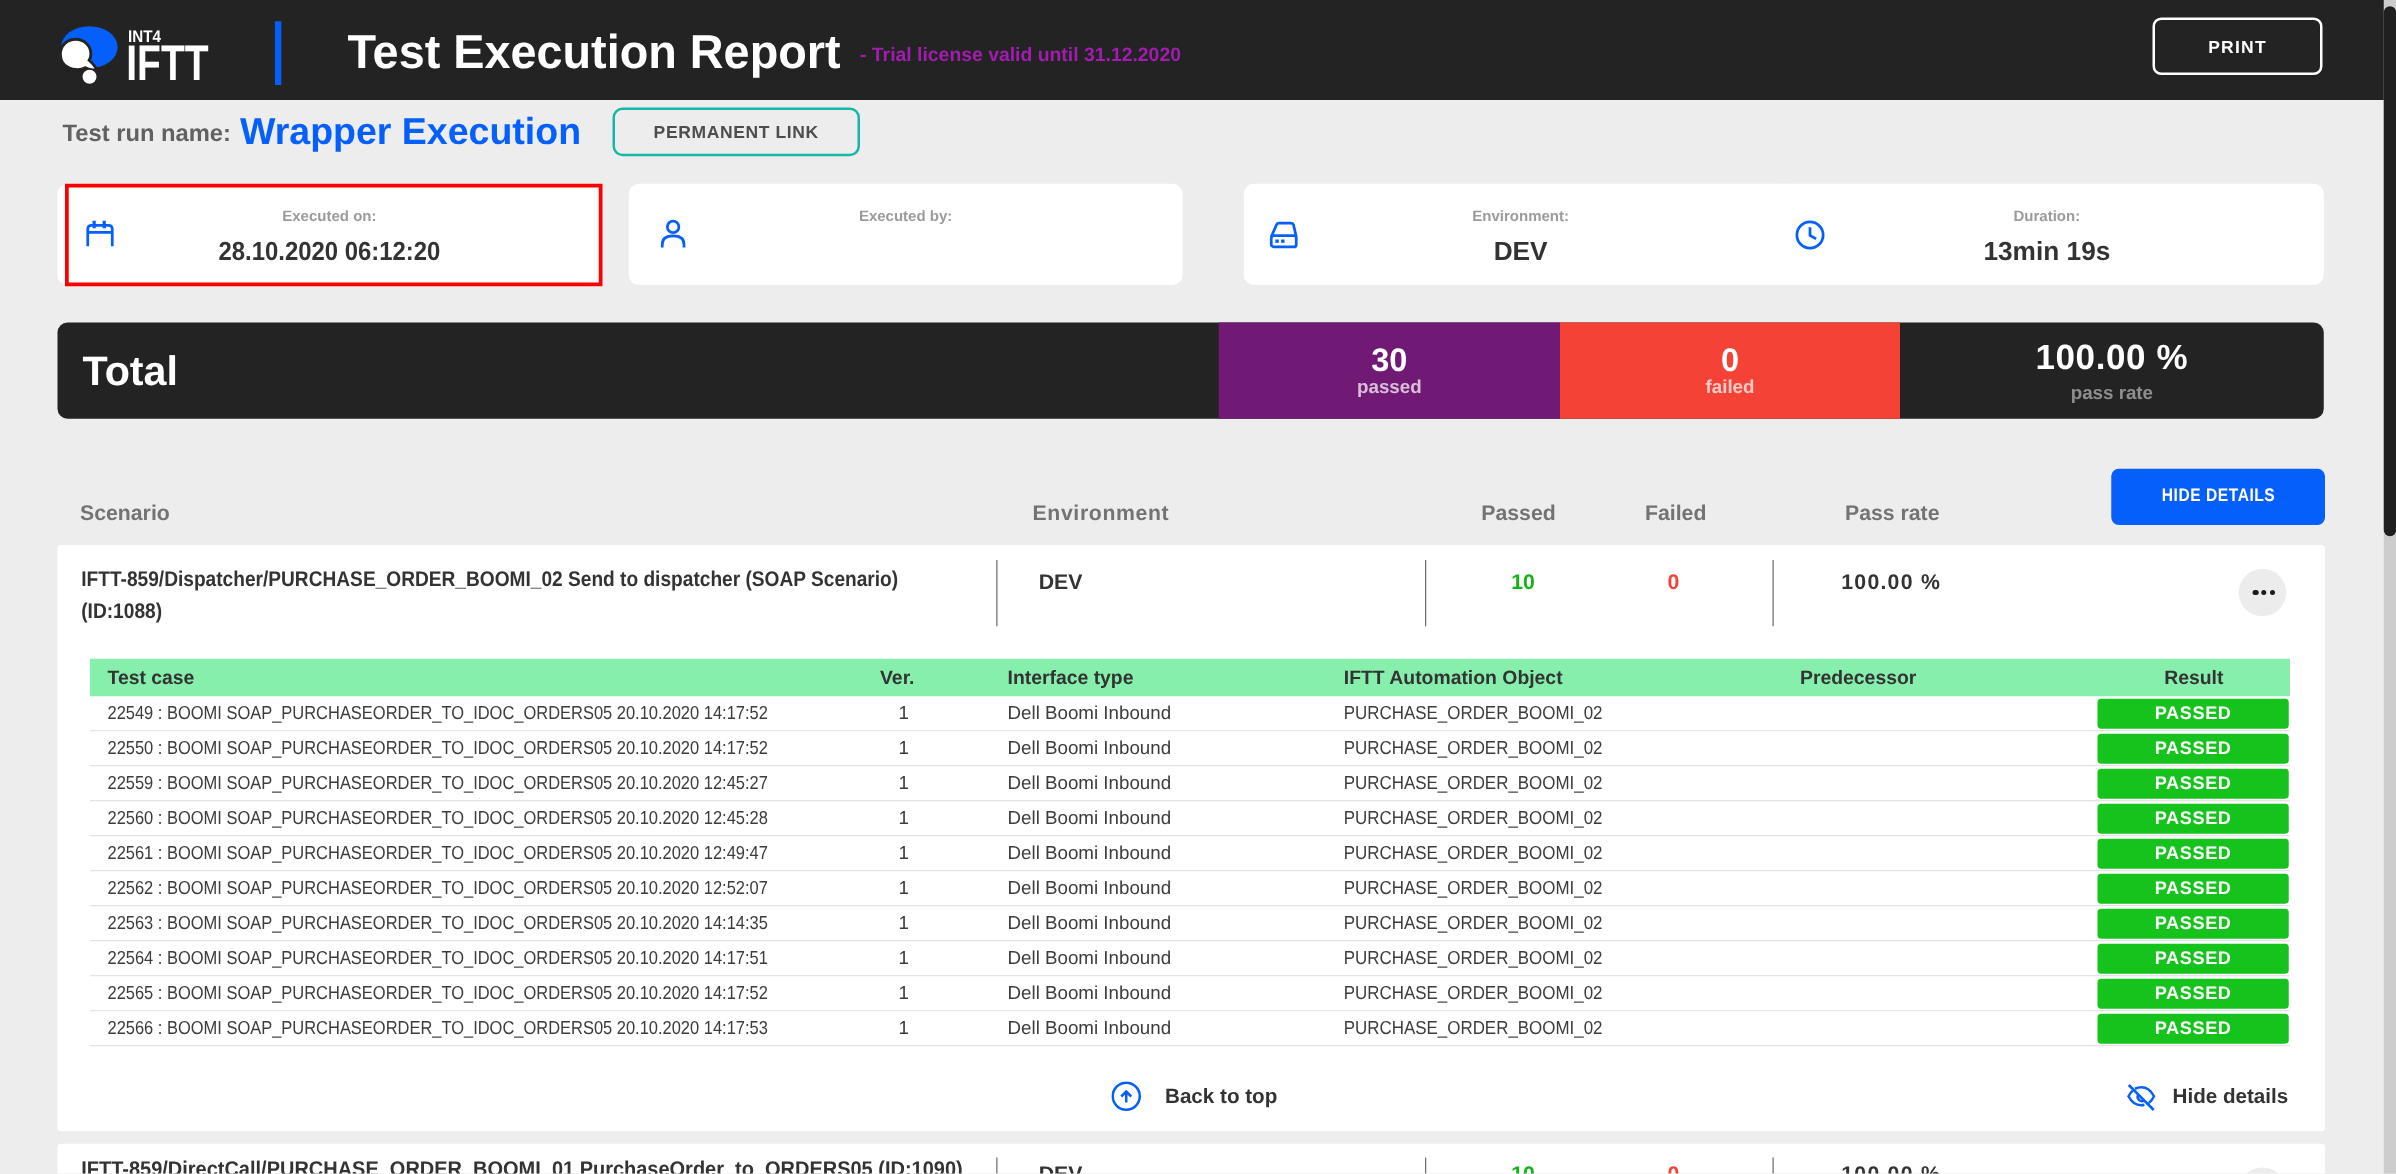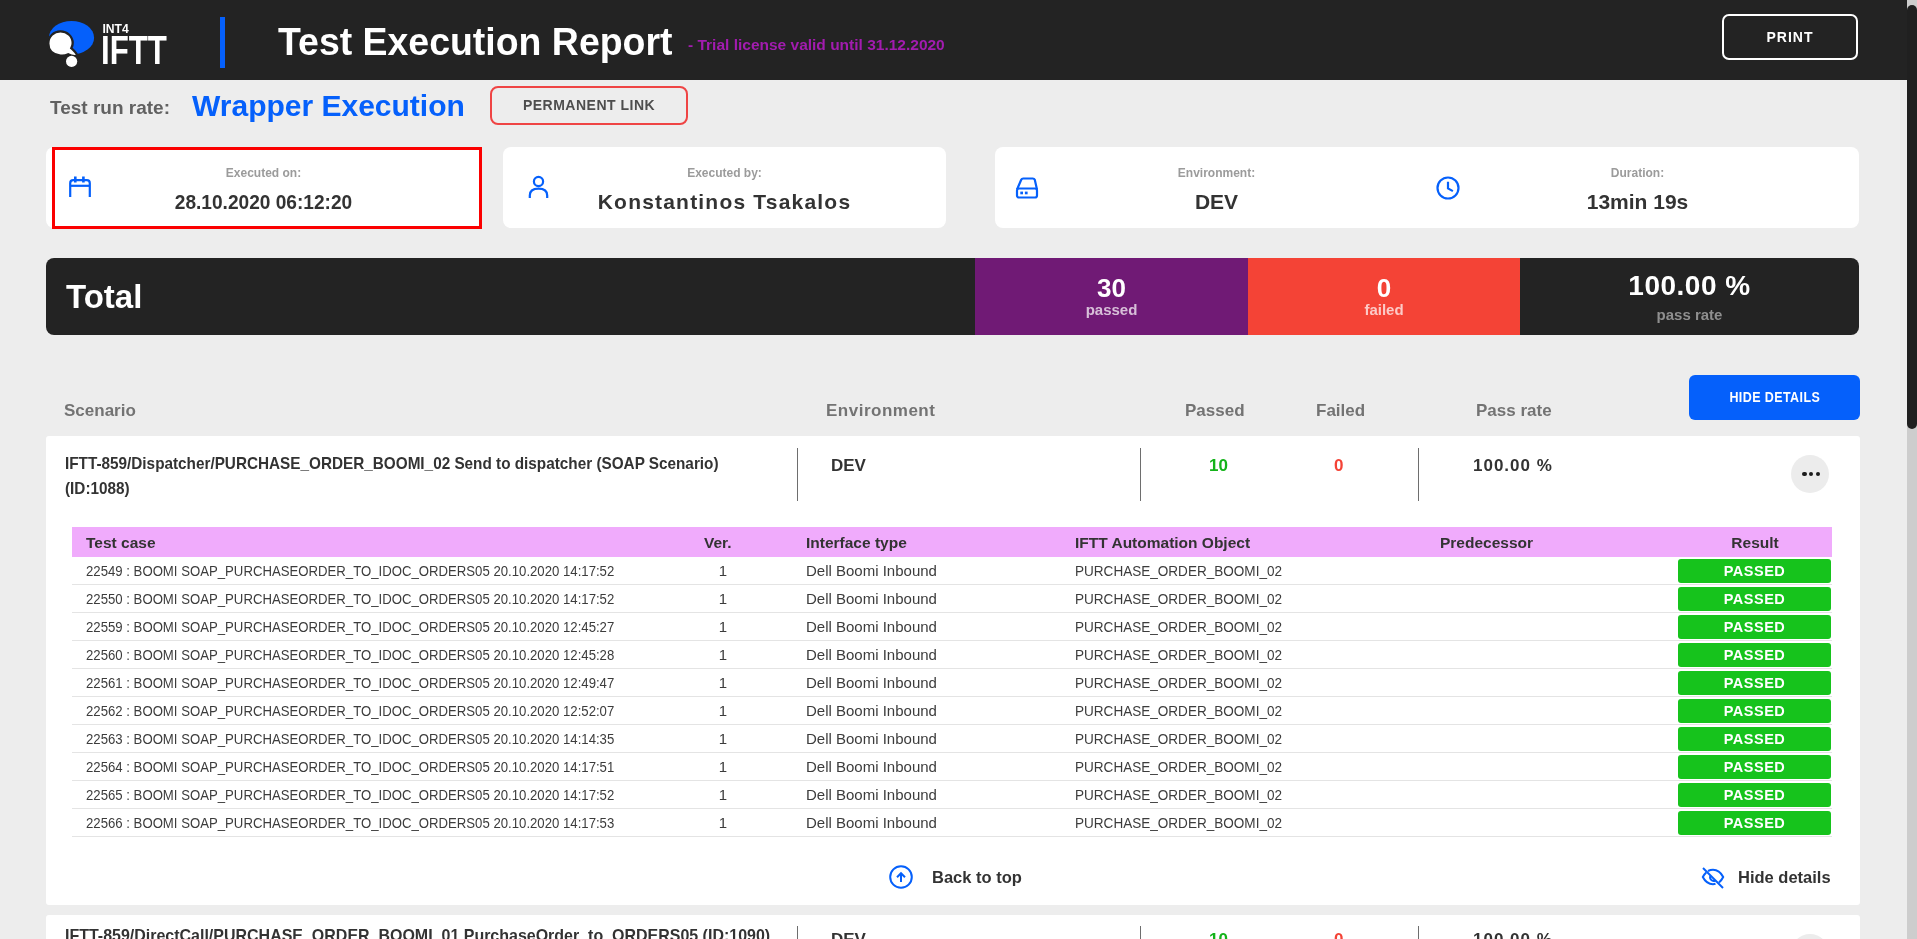--- a/index.html
+++ b/index.html
@@ -8,21 +8,21 @@
 .abs { position:absolute; }
 
 #hdr { left:0; top:0; width:1917px; height:80px; background:#232323; }
 #hbar { left:220px; top:17px; width:5px; height:51px; background:#0560fb; }
 #htitle { left:278px; top:21px; font-size:38px; font-weight:700; color:#fff; letter-spacing:0px; transform:scaleX(0.985); transform-origin:left; }
 #htrial { left:688px; top:36px; font-size:15.5px; font-weight:700; color:#a21caf; }
 #printbtn { left:1722px; top:14px; width:136px; height:46px; border:2px solid #fff; border-radius:7px; color:#fff; font-size:14px; font-weight:700; letter-spacing:1px; text-align:center; line-height:42px; }
 
 #trn { left:50px; top:97px; font-size:19px; font-weight:700; color:#616161; }
 #wex { left:192px; top:89px; font-size:30px; font-weight:700; color:#0560fb; }
-#permlink { left:490px; top:86px; width:198px; height:39px; border:2px solid #ef4444; border-radius:8px; color:#4d4d4d; font-size:14px; font-weight:700; letter-spacing:0.5px; text-align:center; line-height:35px; }
+#permlink { left:490px; top:86px; width:198px; height:39px; border:2px solid #14b8a6; border-radius:8px; color:#4d4d4d; font-size:14px; font-weight:700; letter-spacing:0.5px; text-align:center; line-height:35px; }
 
 .card { top:147px; height:81px; background:#fff; border-radius:8px; }
 .card .lbl { position:absolute; left:0; right:0; top:19px; text-align:center; font-size:12px; font-weight:700; color:#9b9b9b; }
 .card .val { position:absolute; left:0; right:0; top:43px; text-align:center; font-size:21px; font-weight:700; color:#333; }
 #redrect { left:52px; top:147px; width:430px; height:82px; border:3px solid #fb0000; }
 
 #total { left:46px; top:258px; width:1813px; height:77px; background:#232323; border-radius:8px; }
 #tgreen { left:975px; top:258px; width:273px; height:77px; background:#701a75; }
 #tred { left:1248px; top:258px; width:272px; height:77px; background:#f44336; }
 .seg-big { position:absolute; left:0; right:0; top:15px; text-align:center; font-size:26px; font-weight:700; color:#fff; }
@@ -35,21 +35,21 @@
 
 #card1 { left:46px; top:436px; width:1814px; height:469px; background:#fff; border-radius:3px; }
 #card2 { left:46px; top:915px; width:1814px; height:24px; background:#fff; border-radius:3px 3px 0 0; overflow:hidden; }
 .vline { position:absolute; width:1px; background:#6e6e6e; }
 .sctitle { font-weight:700; font-size:17px; color:#333; line-height:24.5px; transform:scaleX(0.9); transform-origin:left top; }
 .scval { position:absolute; font-weight:700; font-size:17px; color:#333; }
 .dots { position:absolute; width:38px; height:38px; border-radius:50%; background:#ececec; }
 .dots span { position:absolute; top:50%; width:4.8px; height:4.8px; border-radius:50%; background:#1c1c1c; margin-top:-2.4px; }
 
 #itbl { left:72px; top:527px; width:1760px; }
-#ithead { position:absolute; left:0; top:0; width:1760px; height:30px; background:#f0abfc; }
+#ithead { position:absolute; left:0; top:0; width:1760px; height:30px; background:#86efac; }
 .ith { position:absolute; top:7px; font-size:15.5px; font-weight:700; color:#333; }
 .irow { position:absolute; left:0; width:1760px; height:28px; border-bottom:1px solid #e4e4e4; }
 .irow div { position:absolute; top:5px; font-size:15px; color:#3c3c3c; }
 .irow div.badge { position:absolute; left:1606px; top:2px; width:153px; height:24px; background:#16c31c; border-radius:3px; color:#fff; font-size:14.5px; font-weight:700; letter-spacing:0.5px; text-align:center; line-height:24px; }
 
 .fticon { position:absolute; }
 #backtop-t { left:932px; top:868px; font-size:16.5px; font-weight:700; color:#333; }
 #hidedet2-t { left:1738px; top:868px; font-size:16.5px; font-weight:700; color:#333; }
 
 #sbtrack { left:1907px; top:0; width:10px; height:939px; background:#cdcdcd; }
@@ -63,37 +63,36 @@
   <path d="M 2.3 31.5 C 2.3 24.2 7.9 19.4 14.5 19.4 C 21.2 19.4 26.7 24.4 26.7 31.1 C 26.7 33 26.2 34.7 25.3 36.2 C 27.6 38.3 30.9 42.1 31.3 43.8 C 29.2 44.4 24.7 43.7 22.2 42.2 C 19.9 43.4 17.2 43.9 14.5 43.6 C 7.4 42.9 2.3 38.6 2.3 31.5 Z" fill="#ffffff" stroke="#232323" stroke-width="2.3"></path>
   <circle cx="25.6" cy="49.4" r="5.6" fill="#ffffff"></circle>
   <text x="56.5" y="21.5" fill="#fff" font-size="13.5" font-weight="700" font-family="Liberation Sans" transform="scale(0.9,1)" style="transform-origin:56.5px 21.5px">INT4</text>
   <text x="55" y="51.8" fill="#fff" font-size="40" font-weight="700" font-family="Liberation Sans" transform="scale(0.78,1)" style="transform-origin:55px 51.8px">IFTT</text>
 </svg>
 <div id="hbar" class="abs"></div>
 <div id="htitle" class="abs">Test Execution Report</div>
 <div id="htrial" class="abs">- Trial license valid until 31.12.2020</div>
 <div id="printbtn" class="abs">PRINT</div>
 
-<div id="trn" class="abs">Test run rate:</div>
+<div id="trn" class="abs">Test run name:</div>
 <div id="wex" class="abs">Wrapper Execution</div>
 <div id="permlink" class="abs">PERMANENT LINK</div>
 
 <div class="abs card" style="left:46px;width:435px">
   <div class="lbl">Executed on:</div>
     <div class="val" style="transform:scaleX(0.91);transform-origin:center">28.10.2020 06:12:20</div>
   <svg class="fticon" style="left:22px;top:28px" width="24" height="24" viewBox="0 0 24 24" fill="none" stroke="#0560fb" stroke-width="2.2">
     <path d="M 2.2 22 V 8.2 q 0 -3 3 -3 h 13.6 q 3 0 3 3 V 22"></path>
     <path d="M 2.2 10.8 H 21.8"></path>
     <path d="M 7.3 1.5 V 7.5 M 15.4 1.5 V 7.5" stroke-width="2.6"></path>
   </svg>
 </div>
 <div id="redrect" class="abs"></div>
 <div class="abs card" style="left:503px;width:443px">
   <div class="lbl">Executed by:</div>
-    <div class="val" style="letter-spacing:1.2px">Konstantinos Tsakalos</div>
   <svg class="fticon" style="left:24px;top:28px" width="24" height="24" viewBox="0 0 24 24" fill="none" stroke="#0560fb" stroke-width="2.2">
     <circle cx="11.5" cy="6.5" r="4.6"></circle>
     <path d="M 2.8 23 v -2.5 q 0 -6.8 8.7 -6.8 q 8.7 0 8.7 6.8 V 23"></path>
   </svg>
 </div>
 <div class="abs card" style="left:995px;width:443px">
   <div class="lbl">Environment:</div>
     <div class="val">DEV</div>
   <svg class="fticon" style="left:20px;top:29px" width="24" height="24" viewBox="0 0 24 24" fill="none" stroke="#0560fb" stroke-width="2.2">
     <path d="M 2 13.5 L 6.2 3.8 q 0.6 -1.3 2 -1.3 h 9.6 q 1.4 0 2 1.3 L 22 13.5"></path>

